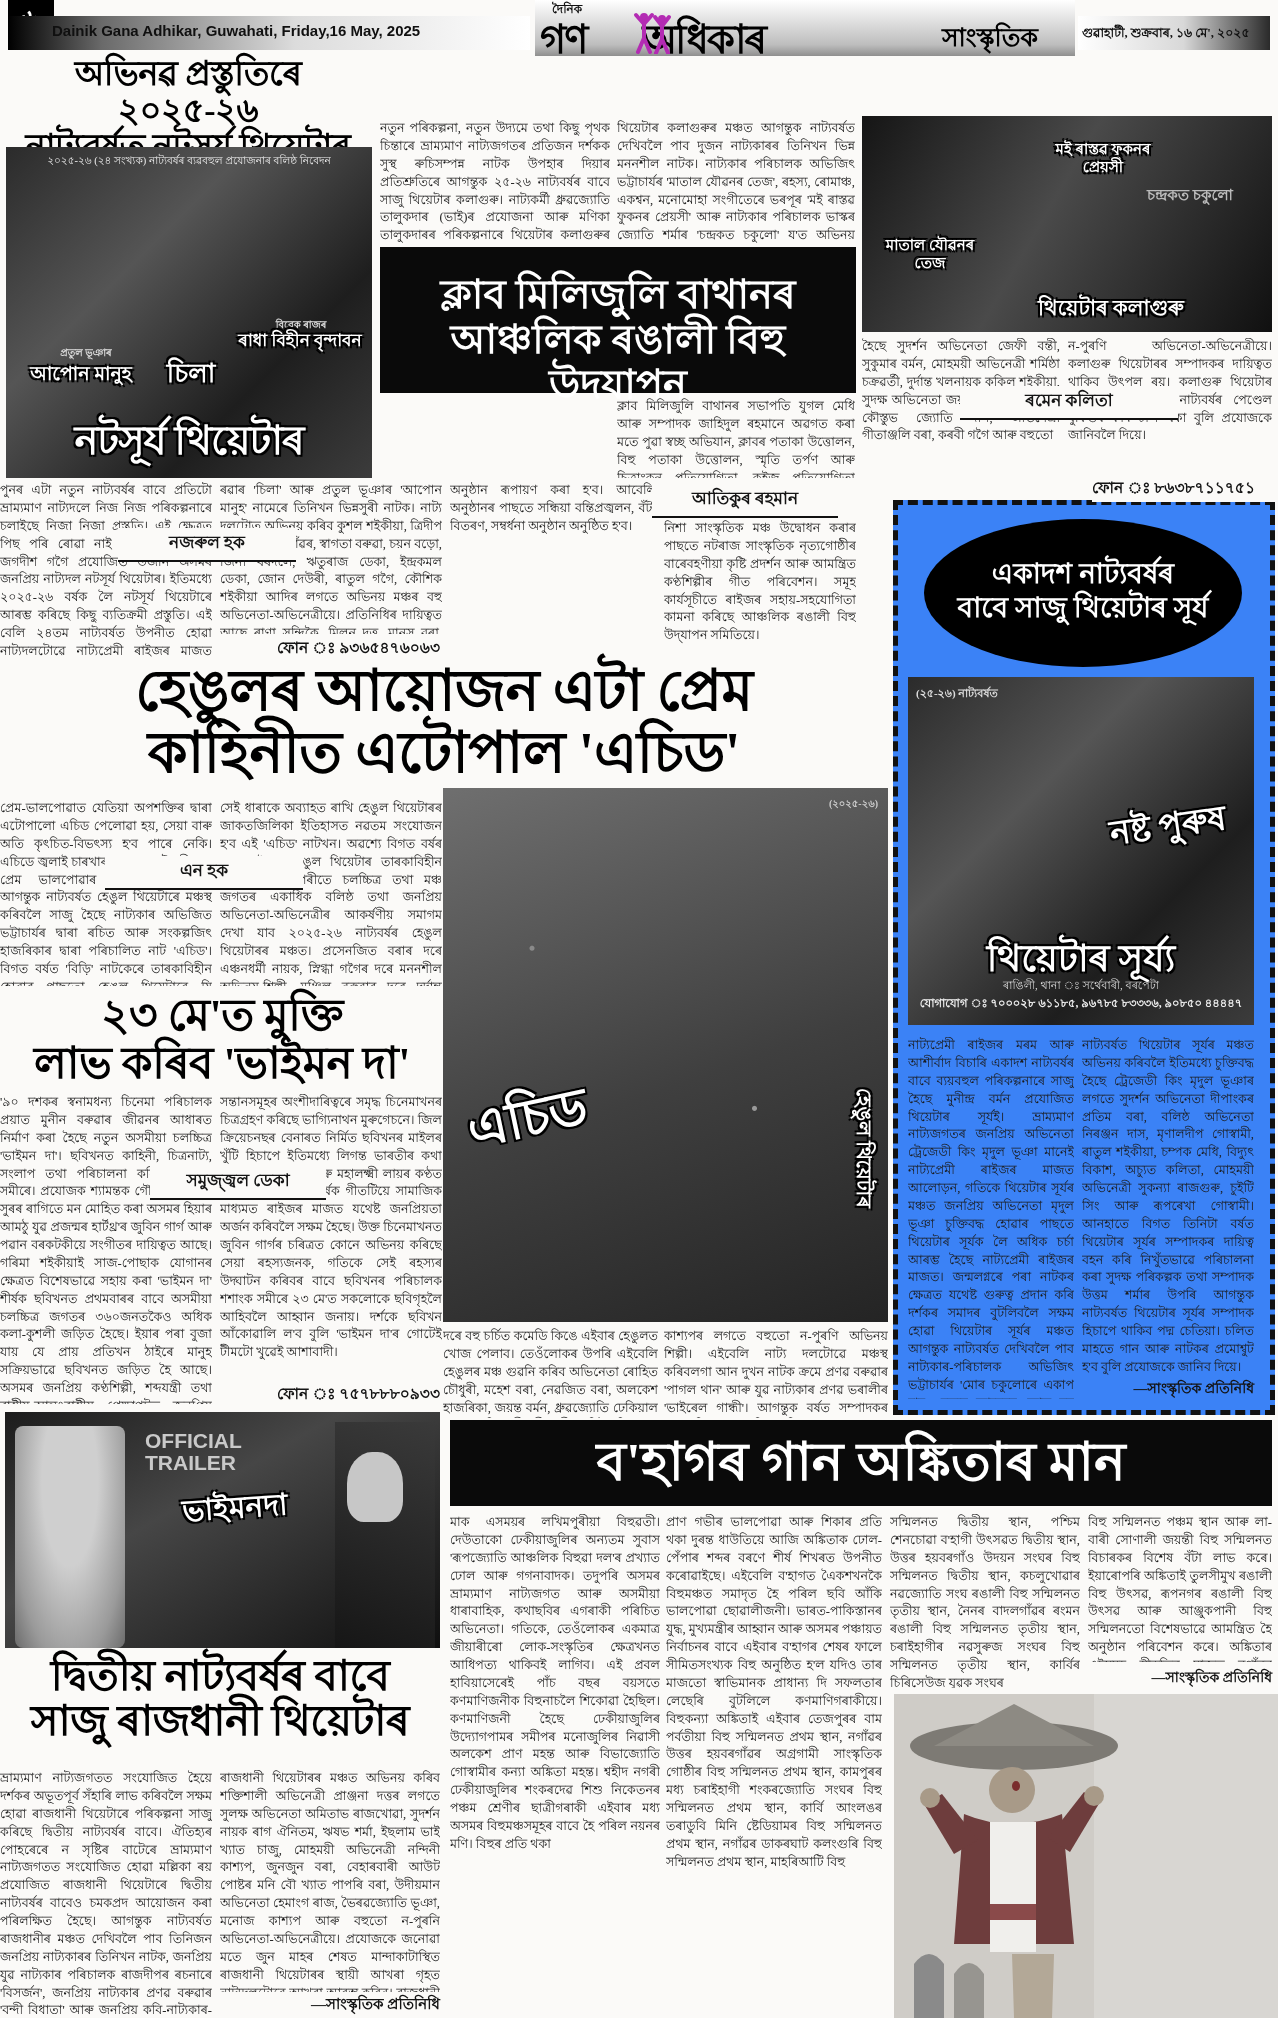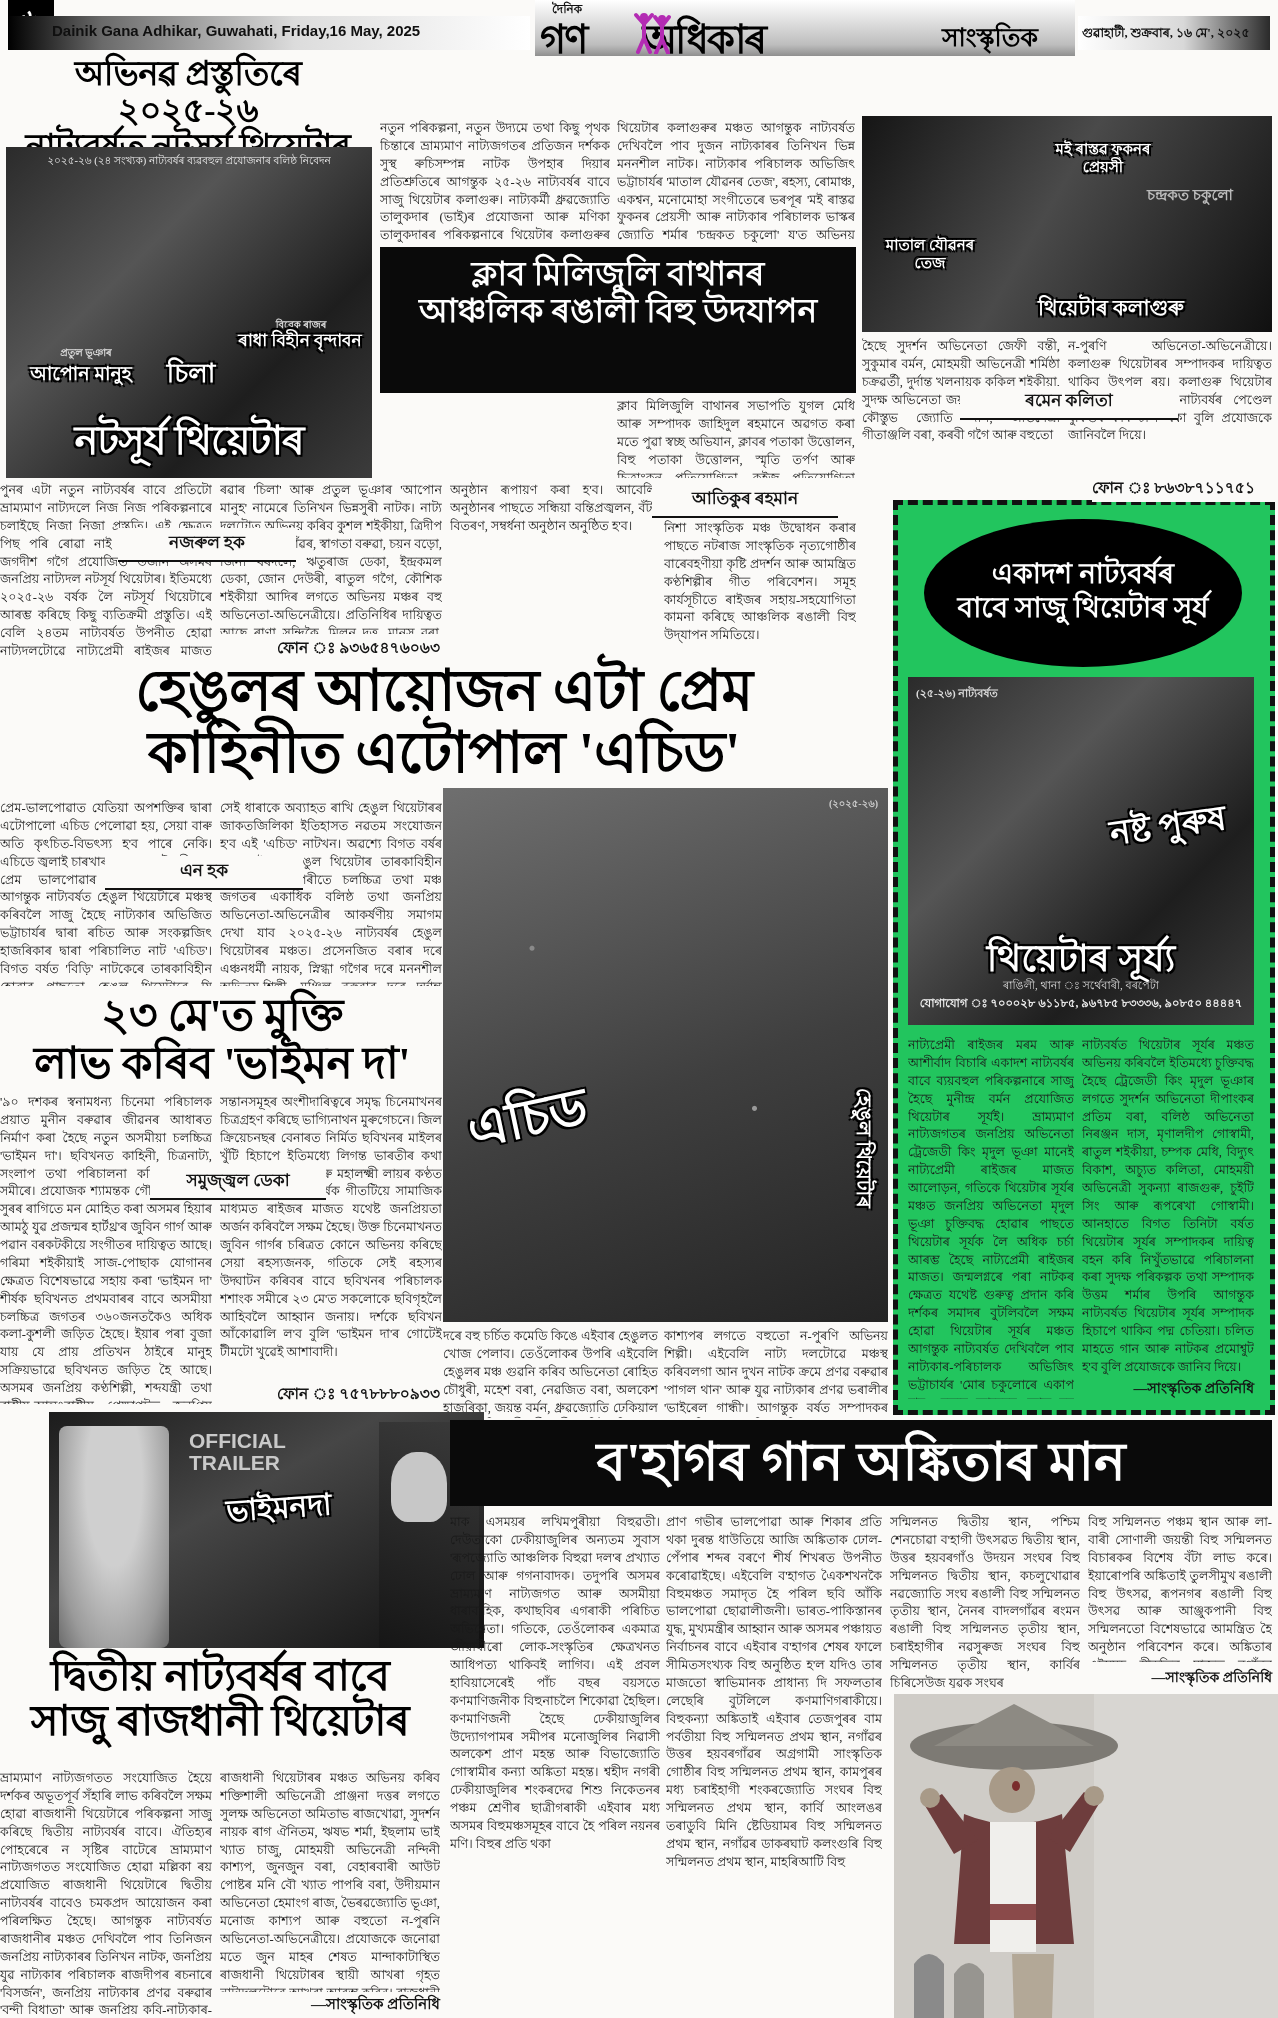--- a/index.html
+++ b/index.html
@@ -13,25 +13,25 @@
   .phone{position:absolute;font-weight:900;font-size:15.5px;text-align:right;z-index:5;background:#fbfaf8;}
   .sig{font-weight:900;text-align:right;font-size:14px;}
   .blackbox{position:absolute;background:#0a0a0a;color:#fff;text-align:center;font-weight:900;line-height:1.12;}
   .poster{position:absolute;overflow:hidden;color:#fff;}
   .pgrad1{background:linear-gradient(135deg,#2b2b2b 0%,#555 35%,#1e1e1e 70%,#3c3c3c 100%);}
   .pgrad2{background:linear-gradient(120deg,#151515 0%,#4a4a4a 45%,#101010 100%);}
   .pgrad3{background:
       radial-gradient(circle at 20% 30%,#8a8a8a 0 2px,transparent 3px),
       radial-gradient(circle at 70% 60%,#9a9a9a 0 2px,transparent 3px),
       linear-gradient(160deg,#6f6f6f 0%,#3f3f3f 55%,#242424 100%);}
-  .pgrad4{background:linear-gradient(150deg,#1c1c1c 0%,#464646 40%,#0f0f0f 100%);margin-left:44px;}
+  .pgrad4{background:linear-gradient(150deg,#1c1c1c 0%,#464646 40%,#0f0f0f 100%);}
   .pTxt{position:absolute;font-weight:900;text-align:center;}
   .outline{text-shadow:0 0 3px #000,2px 2px 0 #000,-2px 2px 0 #000,2px -2px 0 #000,-2px -2px 0 #000;}
   .band{position:absolute;height:34px;}
-  .dashedbox{position:absolute;border:5px dashed #111;background:#22c55e;}
+  .dashedbox{position:absolute;border:5px dashed #111;background:#3b82f6;}
   .small{font-size:10px;}
   .vert{writing-mode:vertical-rl;}
 </style>
 </head>
 <body>
 
 <div id="page">
 
   <div class="abs" style="left:8px;top:0;width:46px;height:40px;background:#000;color:#fff;font-weight:900;font-size:28px;text-align:center;line-height:40px;">৬</div>
 
@@ -95,21 +95,21 @@
     <div class="pTxt" style="left:258px;top:70px;width:140px;font-size:15px;color:#bbb;line-height:1.2;">চন্দ্ৰকত চকুলো</div>
     <div class="pTxt outline" style="left:8px;top:120px;width:120px;font-size:15px;line-height:1.2;">মাতাল যৌৱনৰ তেজ</div>
     <div class="pTxt outline" style="left:0;top:176px;width:100%;font-size:21px;padding-left:44px;">থিয়েটাৰ কলাগুৰু</div>
   </div>
 
   <div class="col" style="left:862px;top:338px;width:198px;height:162px;">হৈছে সুদৰ্শন অভিনেতা জেফী বন্তী, সুকুমাৰ বৰ্মন, মোহময়ী অভিনেত্ৰী শৰ্মিষ্ঠা চক্ৰৱৰ্তী, দুৰ্দান্ত খলনায়ক কুকিল শইকীয়া, সুদক্ষ অভিনেতা জয়ন্ত শৰ্মা, চম্পক শৰ্মা, কৌস্তুভ জ্যোতি দাস, অভিনেত্ৰী গীতাঞ্জলি বৰা, কৰবী গগৈ আৰু বহুতো</div>
   <div class="byline" style="left:960px;top:386px;width:210px;">ৰমেন কলিতা</div>
   <div class="col" style="left:1068px;top:338px;width:204px;height:138px;">ন-পুৰণি অভিনেতা-অভিনেত্ৰীয়ে। কলাগুৰু থিয়েটাৰৰ সম্পাদকৰ দায়িত্বত থাকিব উৎপল ৰয়। কলাগুৰু থিয়েটাৰ থিয়েটাৰৰ আগন্তুক নাট্যবৰ্ষৰ পেণ্ডেল বুকিঙৰ কাম চলি থকা বুলি প্ৰযোজকে জানিবলৈ দিয়ে।</div>
   <div class="phone" style="left:1068px;top:476px;width:204px;text-align:left;margin-left:24px;">ফোন ঃ ৮৬৩৮৭১১৭৫১</div>
 
-  <div class="blackbox" style="left:380px;top:247px;width:476px;height:146px;font-size:33px;padding-top:9px;box-sizing:border-box;">
+  <div class="blackbox" style="left:380px;top:247px;width:476px;height:146px;font-size:40px;padding-top:26px;box-sizing:border-box;">
     <div>ক্লাব মিলিজুলি বাথানৰ</div>
     <div>আঞ্চলিক ৰঙালী বিহু উদযাপন</div>
   </div>
   <div class="col" style="left:617px;top:398px;width:238px;height:80px;">ক্লাব মিলিজুলি বাথানৰ সভাপতি যুগল মেধি আৰু সম্পাদক জাহিদুল ৰহমানে অৱগত কৰা মতে পুৱা স্বচ্ছ অভিযান, ক্লাবৰ পতাকা উত্তোলন, বিহু পতাকা উত্তোলন, স্মৃতি তৰ্পণ আৰু চিত্ৰাংকন প্ৰতিযোগিতা, কুইজ প্ৰতিযোগিতা আদি</div>
   <div class="col" style="left:450px;top:482px;width:206px;height:176px;">অনুষ্ঠান ৰূপায়ণ কৰা হ'ব। আবেলি অনুষ্ঠানৰ পাছতে সন্ধিয়া বন্তিপ্ৰজ্বলন, বঁটা বিতৰণ, সম্বৰ্ধনা অনুষ্ঠান অনুষ্ঠিত হ'ব।</div>
   <div class="byline" style="left:652px;top:484px;width:178px;">আতিকুৰ ৰহমান</div>
   <div class="col" style="left:664px;top:520px;width:192px;height:138px;">নিশা সাংস্কৃতিক মঞ্চ উদ্বোধন কৰাৰ পাছতে নটৰাজ সাংস্কৃতিক নৃত্যগোষ্ঠীৰ বাৰেবহণীয়া কৃষ্টি প্ৰদৰ্শন আৰু আমন্ত্ৰিত কণ্ঠশিল্পীৰ গীত পৰিবেশন। সমূহ কাৰ্যসূচীতে ৰাইজৰ সহায়-সহযোগিতা কামনা কৰিছে আঞ্চলিক ৰঙালী বিহু উদ্‌যাপন সমিতিয়ে।</div>
 
   <div class="hl" style="left:16px;top:660px;width:856px;font-size:57px;">
     <div>হেঙুলৰ আয়োজন এটা প্ৰেম</div>

